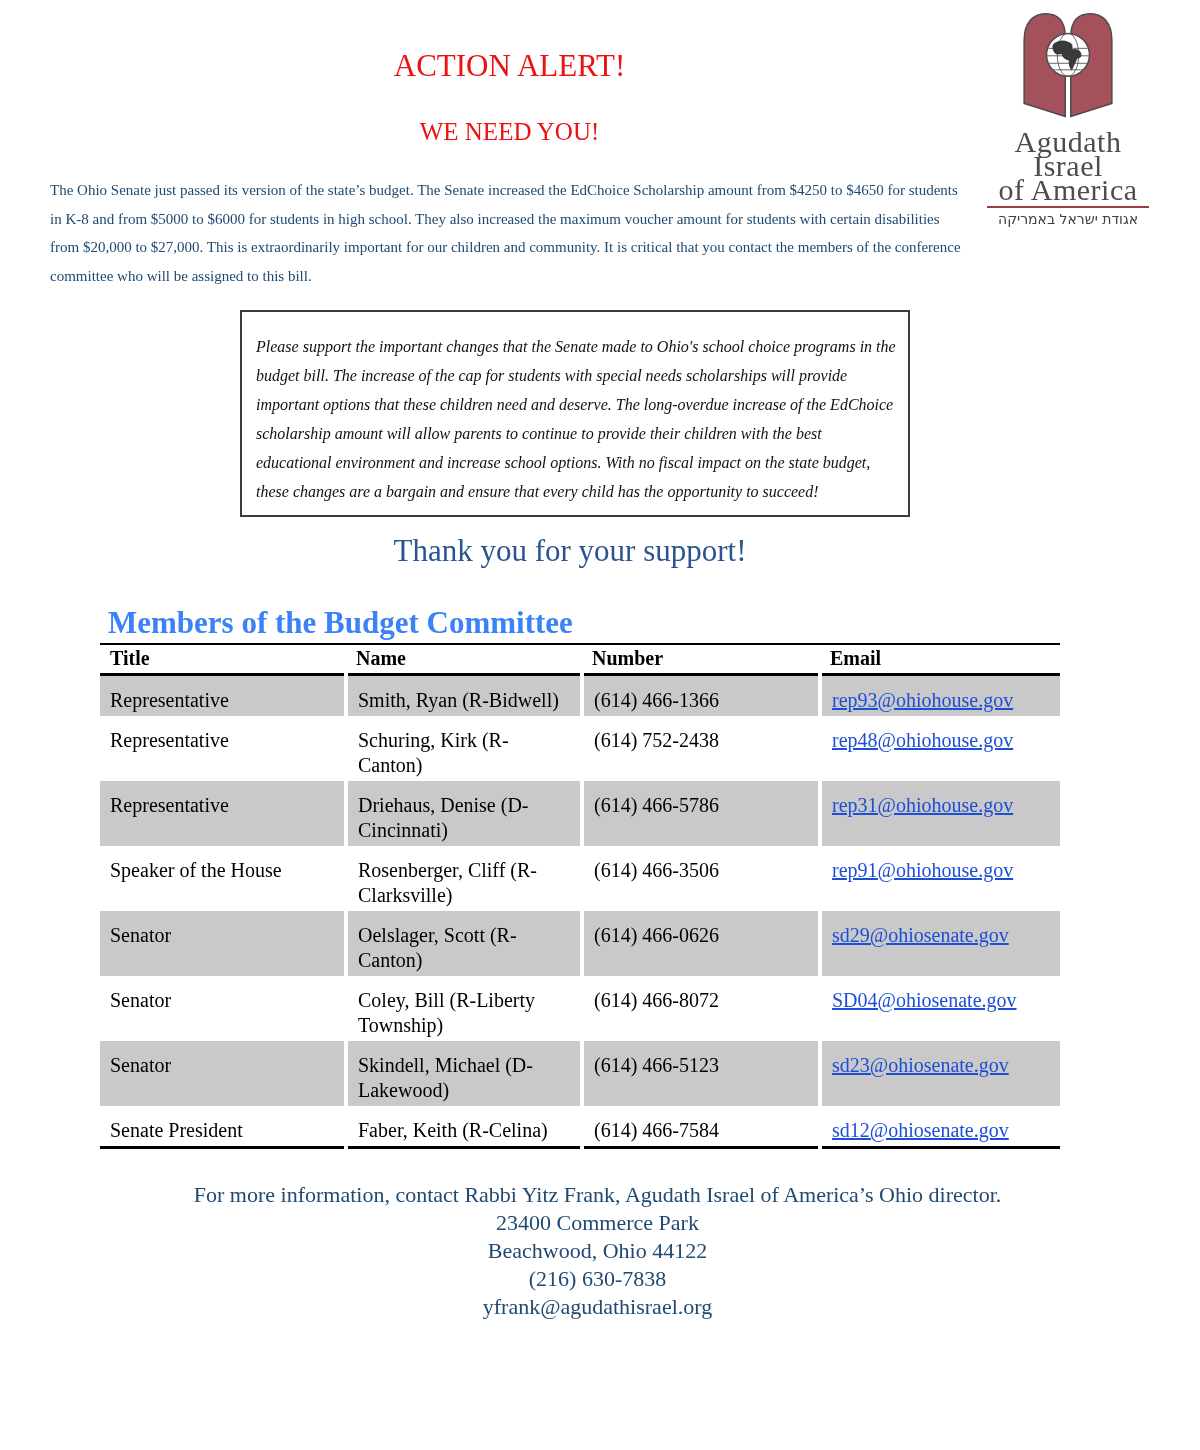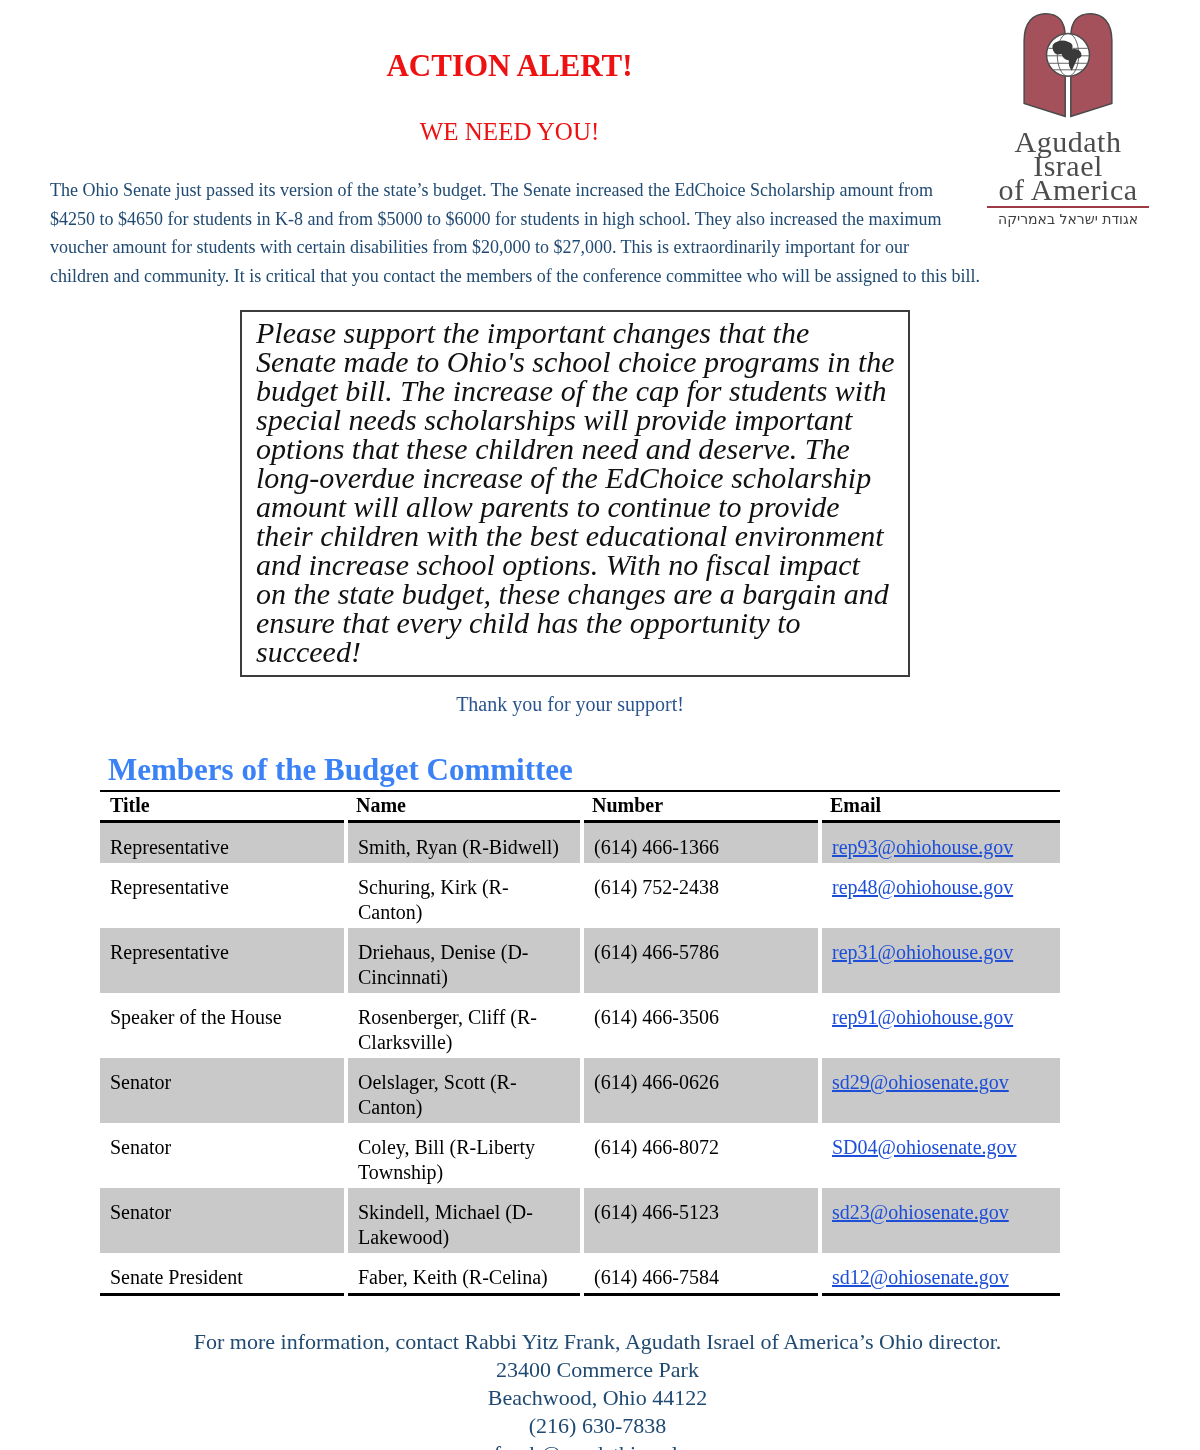--- a/index.html
+++ b/index.html
@@ -32,55 +32,55 @@
   .logo-rule{height:2px;background:#9e3a44;width:162px;margin:4px auto 3px auto;}
   .logo-hebrew{
     font-family:"DejaVu Sans", sans-serif;
     font-size:14px;
     color:#3f3f3f;
   }
   
   .h-alert{
     text-align:center;
     color:#ee1111;
-    font-weight:bold;
+    font-weight:normal;
     font-size:31px;
     margin:0 0 0 0;
   }
   .h-need{
     text-align:center;
     color:#ee1111;
     font-weight:normal;
     font-size:25px;
     margin:34px 0 12px 0;
   }
   
   .body-para{
     color:#204a72;
-    font-size:18px;
+    font-size:15px;
     line-height:28.5px;
     margin:30px 0 0 0;
   }
   
   .sample-box{
     clear:none;
     margin:20px 0 16px 190px;
     width:670px;
     box-sizing:border-box;
     border:2px solid #3c3c3c;
-    padding:6px 12px 9px 14px;
+    padding:20px 12px 9px 14px;
     color:#111111;
     font-style:italic;
-    font-size:30px;
+    font-size:16px;
     line-height:29px;
   }
   .thanks{
     text-align:center;
     color:#2a5490;
-    font-size:20px;
+    font-size:31px;
     margin:6px 55px 0 0;
   }
   
   .committee-heading{
     color:#3b82f6;
     font-weight:bold;
     font-size:31px;
     margin:36px 0 0 58px;
   }
   table.committee{

